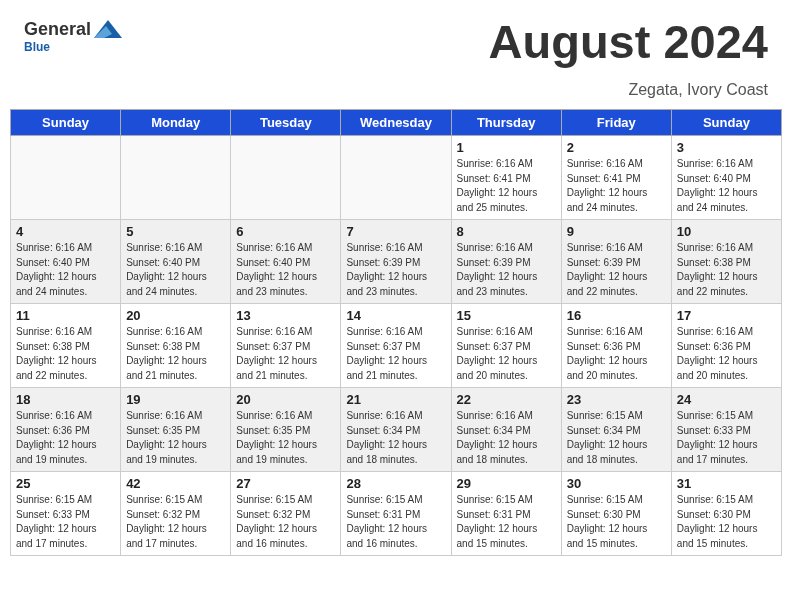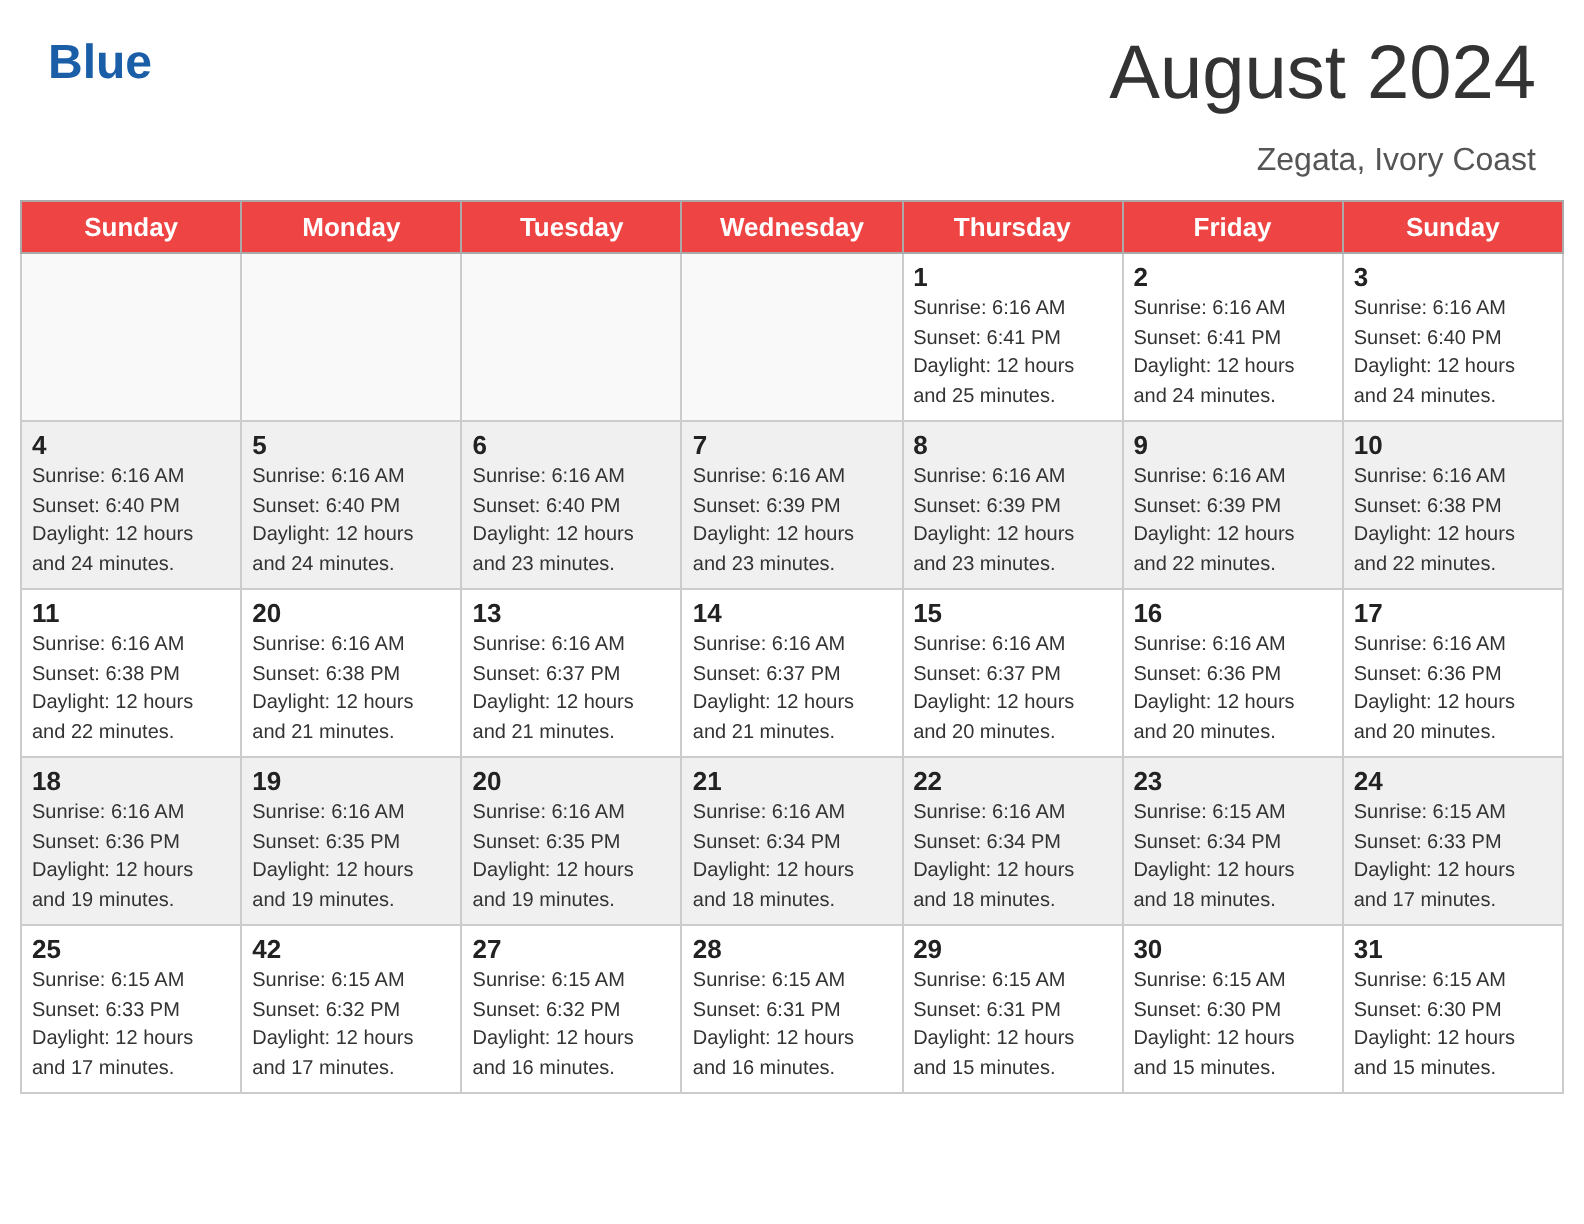--- a/index.html
+++ b/index.html
@@ -1,42 +1,49 @@
 <!DOCTYPE html>
 <html><head>
   <meta charset="utf-8">
   <style>
     * { margin: 0; padding: 0; box-sizing: border-box; }
     body { width: 792px; height: 612px; font-family: Arial, sans-serif; background: #fff; overflow: hidden; }
     
     .header { display: flex; justify-content: space-between; align-items: flex-start; padding: 18px 24px 10px 24px; }
     .logo { display: flex; align-items: center; }
     .logo-text-general { font-size: 18px; font-weight: bold; color: #333; }
-    .logo-text-blue { font-size: 24px; font-weight: bold; color: #1a5ea8; }
+    .logo-text-blue { font-size: 12px; font-weight: bold; color: #1a5ea8; }
     .title-section { text-align: right; }
-    .month-year { font-size: 38px; font-weight: 400; color: #333; line-height: 1; }
+    .month-year { font-size: 47px; font-weight: 700; color: #333; line-height: 1; }
     .location { font-size: 16px; color: #555; margin-top: 16px; }
     
     .calendar { margin: 0 10px 6px 10px; border-collapse: collapse; width: calc(100% - 20px); table-layout: fixed; }
-    .calendar th { background: #ef4444; color: #fff; text-align: center; padding: 5px 4px; font-size: 13px; font-weight: bold; border: 1px solid #aaa; }
+    .calendar th { background: #1d4ed8; color: #fff; text-align: center; padding: 5px 4px; font-size: 13px; font-weight: bold; border: 1px solid #aaa; }
     .calendar td { border: 1px solid #ccc; vertical-align: top; padding: 4px 5px; font-size: 10.5px; color: #333; height: 82px; background: #fff; }
     .calendar td.empty { background: #f9f9f9; }
     .calendar td.gray-row { background: #f0f0f0; }
     .date-num { font-size: 13px; font-weight: bold; color: #222; display: block; margin-bottom: 2px; }
     .cell-text { font-size: 10px; line-height: 1.45; color: #333; }
     
     .footer { text-align: center; padding: 2px 0; font-size: 11px; color: #555; }
   </style>
 </head>
 <body>
 
 <div>
   <div class="header">
     <div class="logo">
         <div style="display: flex; flex-direction: column; align-items: flex-start;">
+          <div style="display: flex; align-items: center;">
+            <span class="logo-text-general">General</span>
+            <svg viewBox="0 0 28 22" width="28" height="22" style="margin-left: 3px;">
+              <polygon points="14,2 28,20 0,20" fill="#1a5ea8"></polygon>
+              <polygon points="0,20 12,8 18,16 10,20" fill="#5ba3d9"></polygon>
+            </svg>
+          </div>
           <span class="logo-text-blue">Blue</span>
         </div>
       </div>
     <div class="title-section">
       <div class="month-year">August 2024</div>
       <div class="location">Zegata, Ivory Coast</div>
     </div>
   </div>
 
   <table class="calendar">

